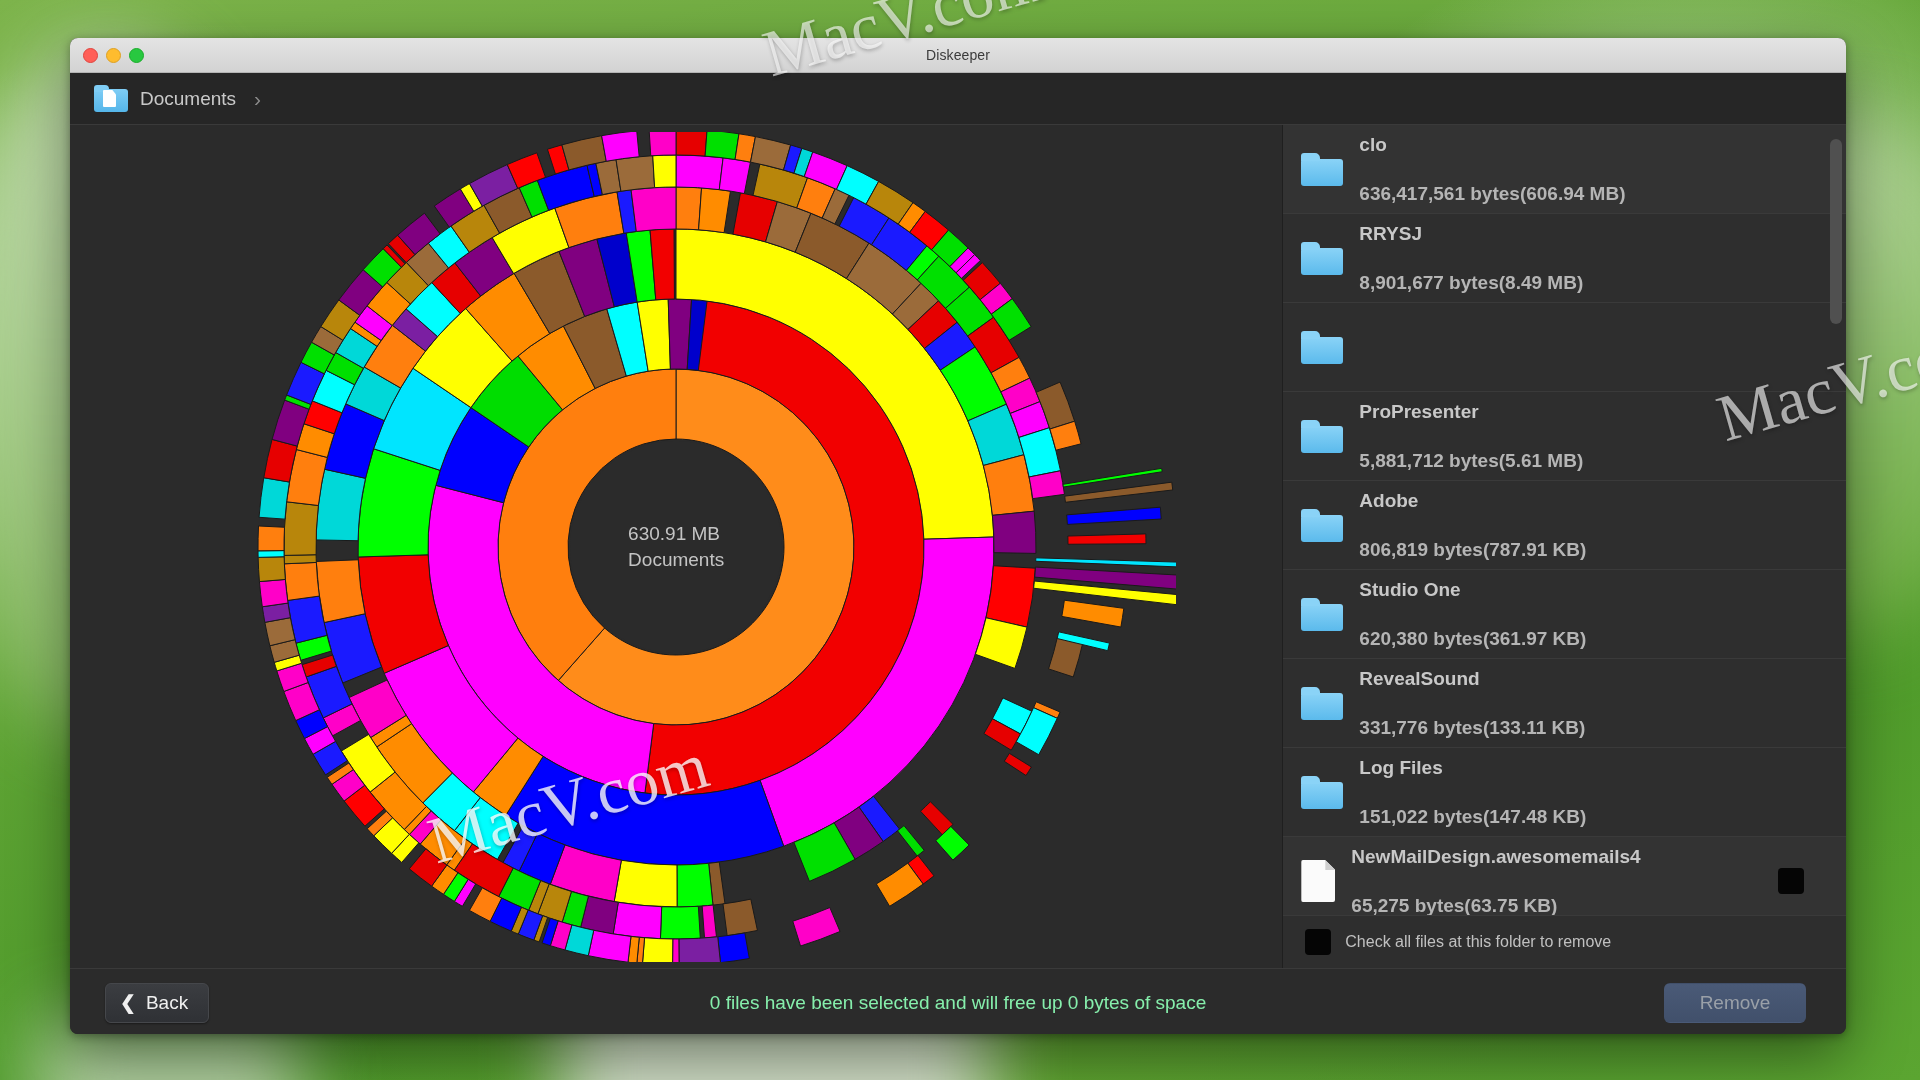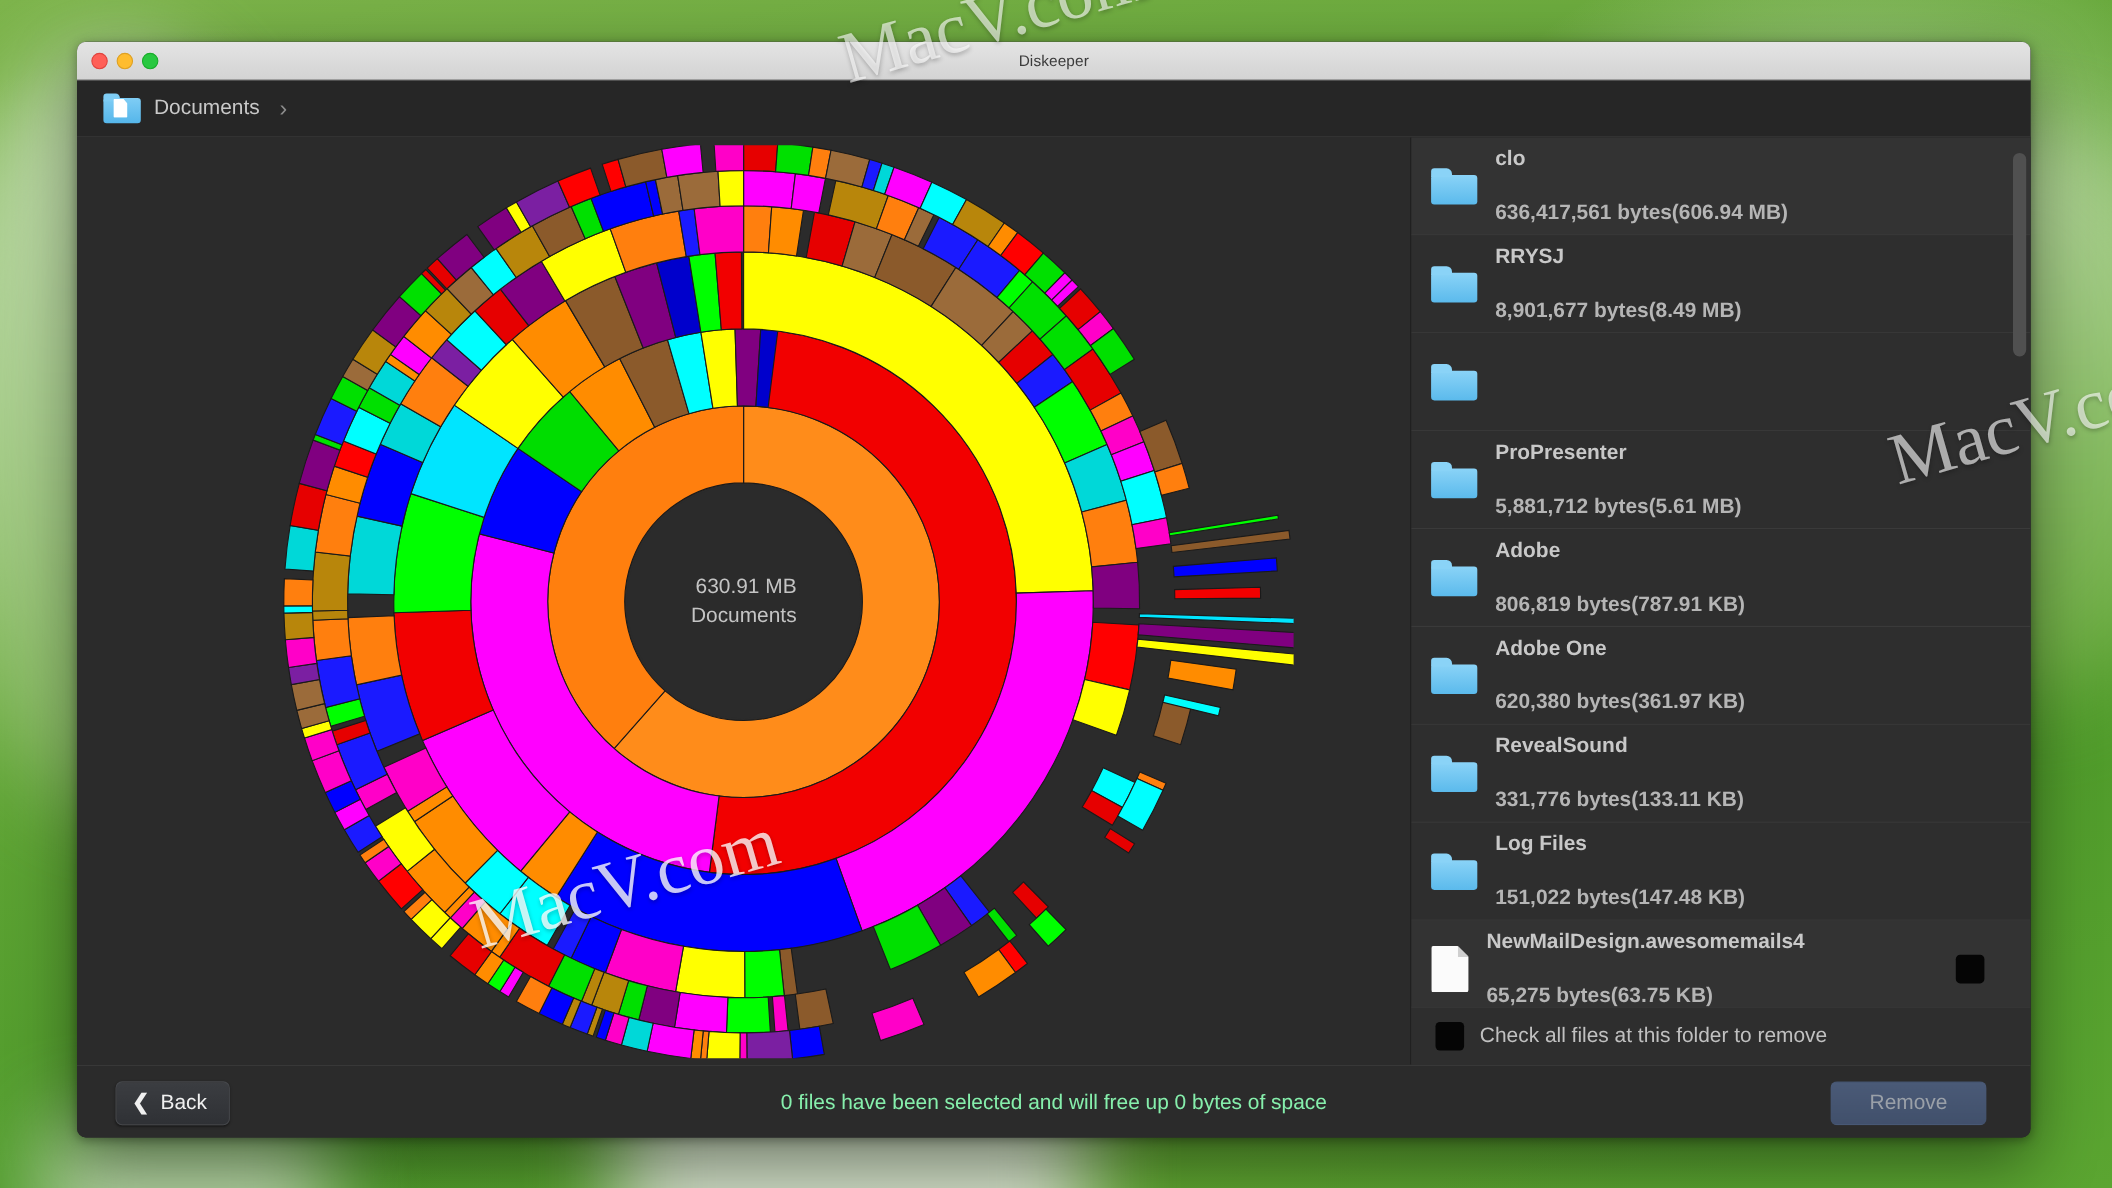--- a/index.html
+++ b/index.html
@@ -91,21 +91,21 @@
   #chart-panel {
     position: relative;
     width: 1213px;
     background: #2b2b2b;
     overflow: hidden;
   }
   #sunburst { position: absolute; left: 50%; top: 50%; transform: translate(-50%,-50%); }
   #center-hole-text {
     position: absolute; left: 50%; top: 50%;
     transform: translate(-50%,-50%);
-    text-align: right; color: #c4c4c4; font-size: 19px; line-height: 26px;
+    text-align: left; color: #c4c4c4; font-size: 19px; line-height: 26px;
     pointer-events: none;
   }
 
   
   #list-panel {
     width: 563px;
     background: #2e2e2e;
     border-left: 1px solid #1f1f1f;
     display: flex; flex-direction: column;
     position: relative;
@@ -153,21 +153,21 @@
 
   
   #check-all-bar {
     height: 52px; flex: none;
     display: flex; align-items: center; gap: 14px;
     padding-left: 22px;
     background: #2e2e2e;
     border-top: 1px solid #3a3a3a;
   }
   #check-all-box { width: 26px; height: 26px; background: #050505; border-radius: 4px; flex: none; }
-  #check-all-label { font-size: 19px; color: #c0c0c0; }
+  #check-all-label { font-size: 16px; color: #c0c0c0; }
 
   
   #list-scroll-track {
     position: absolute; right: 4px; top: 6px; width: 12px; bottom: 60px;
   }
   #list-scroll-thumb {
     position: absolute; left: 0; top: 8px; width: 12px; height: 185px;
     background: #505050; border-radius: 6px;
   }
 
@@ -541,21 +541,21 @@
               <div class="row-name">Adobe</div>
               <div class="row-size">806,819 bytes(787.91 KB)</div>
             </div>
           </div>
           <div class="file-row">
             <div class="row-ic row-folder">
               <div class="fb"></div>
               <div class="ft"></div>
             </div>
             <div class="row-text">
-              <div class="row-name">Adobe One</div>
+              <div class="row-name">Studio One</div>
               <div class="row-size">620,380 bytes(361.97 KB)</div>
             </div>
           </div>
           <div class="file-row">
             <div class="row-ic row-folder">
               <div class="fb"></div>
               <div class="ft"></div>
             </div>
             <div class="row-text">
               <div class="row-name">RevealSound</div>

